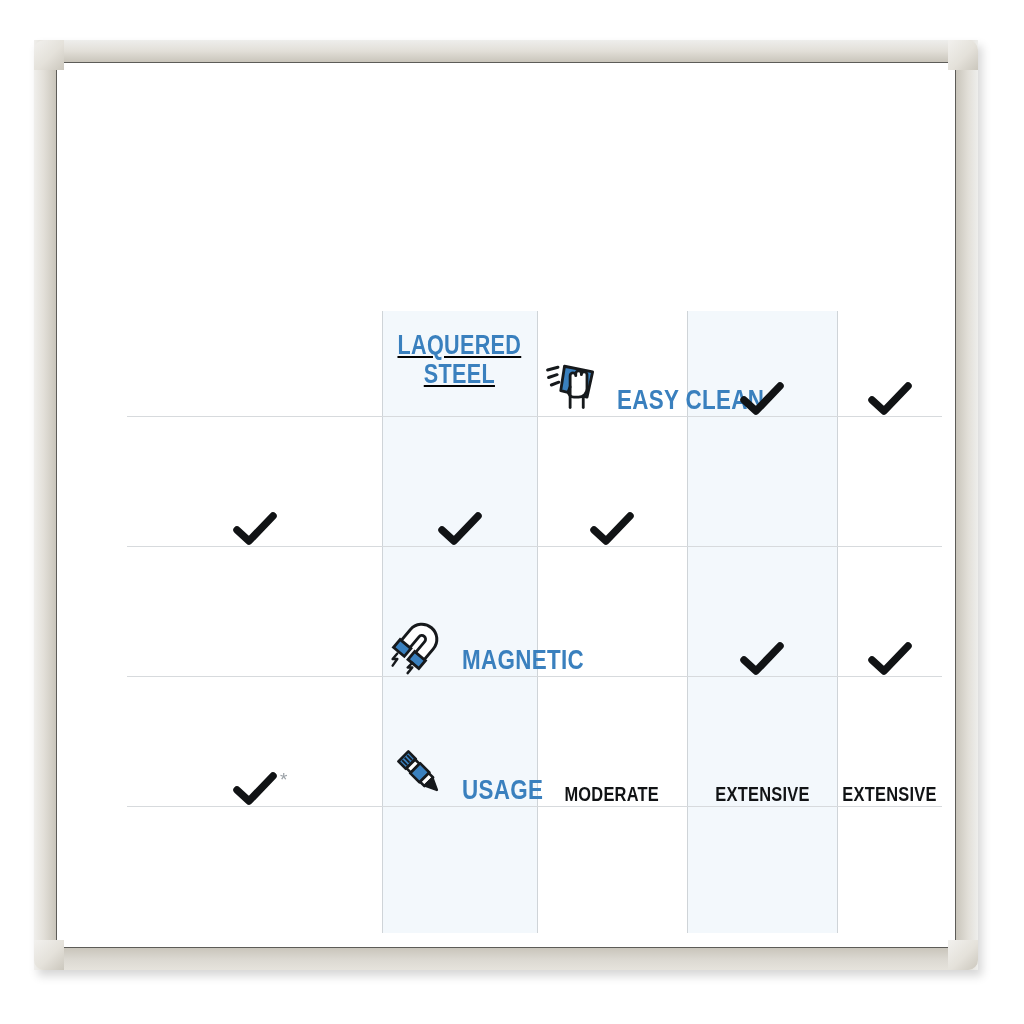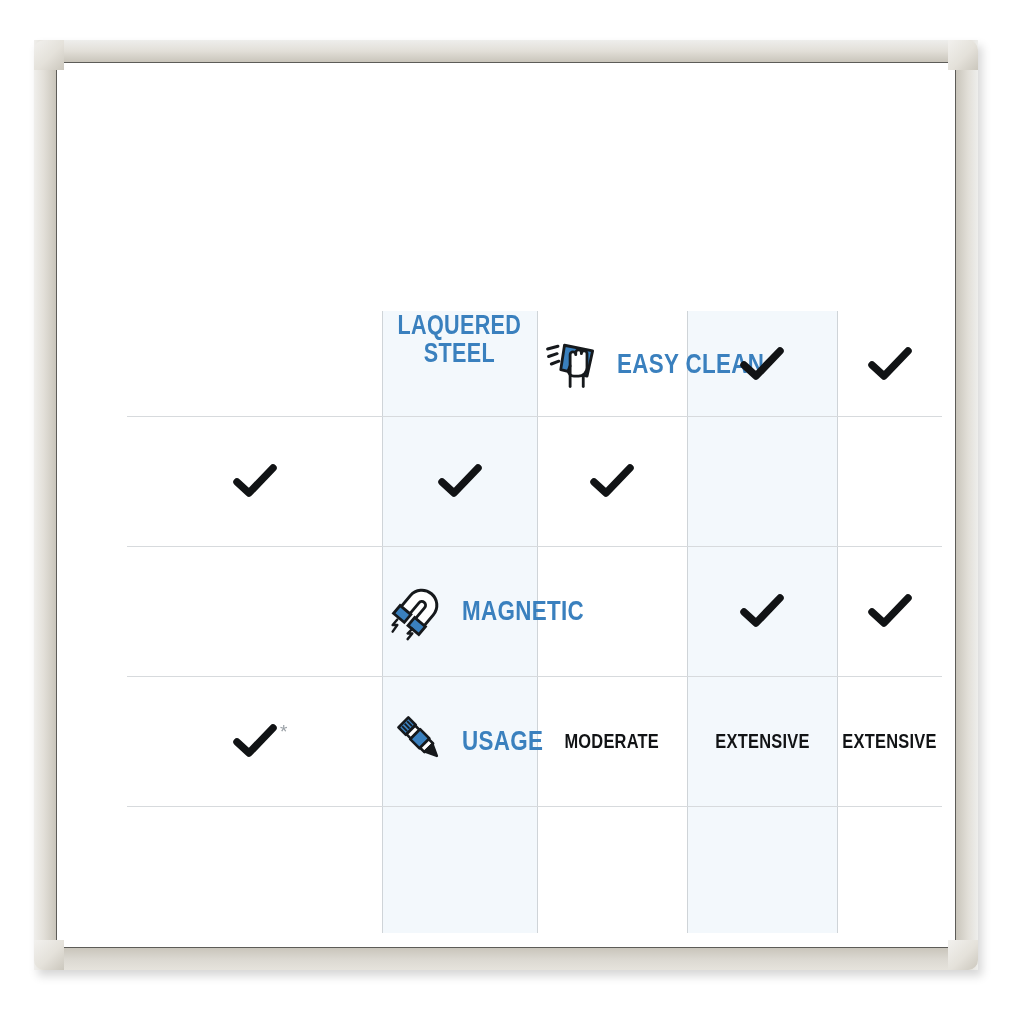--- a/index.html
+++ b/index.html
@@ -130,26 +130,27 @@
     position: absolute;
     left: 0; top: 0;
     width: 815px; height: 630px;
     display: grid;
     grid-template-columns: 255px 155px 150px 150px 105px;
     grid-template-rows: 105px 130px 130px 130px 127px;
     z-index: 4;
   }
   .cell {
     display: flex;
+    align-items: flex-end;
+    justify-content: center;
+  }
+  .head-cell {
     align-items: center;
-    justify-content: center;
-  }
-  .head-cell {
-    align-items: flex-start;
     padding-bottom: 8px;
+    text-decoration: underline;
   }
   .head-label {
     color: #3a80be;
     font-family: "Liberation Sans Narrow", "Liberation Sans", sans-serif;
     font-weight: 700;
     font-size: 27px;
     line-height: 1.05;
     letter-spacing: 0.4px;
     text-transform: uppercase;
     text-align: center;

